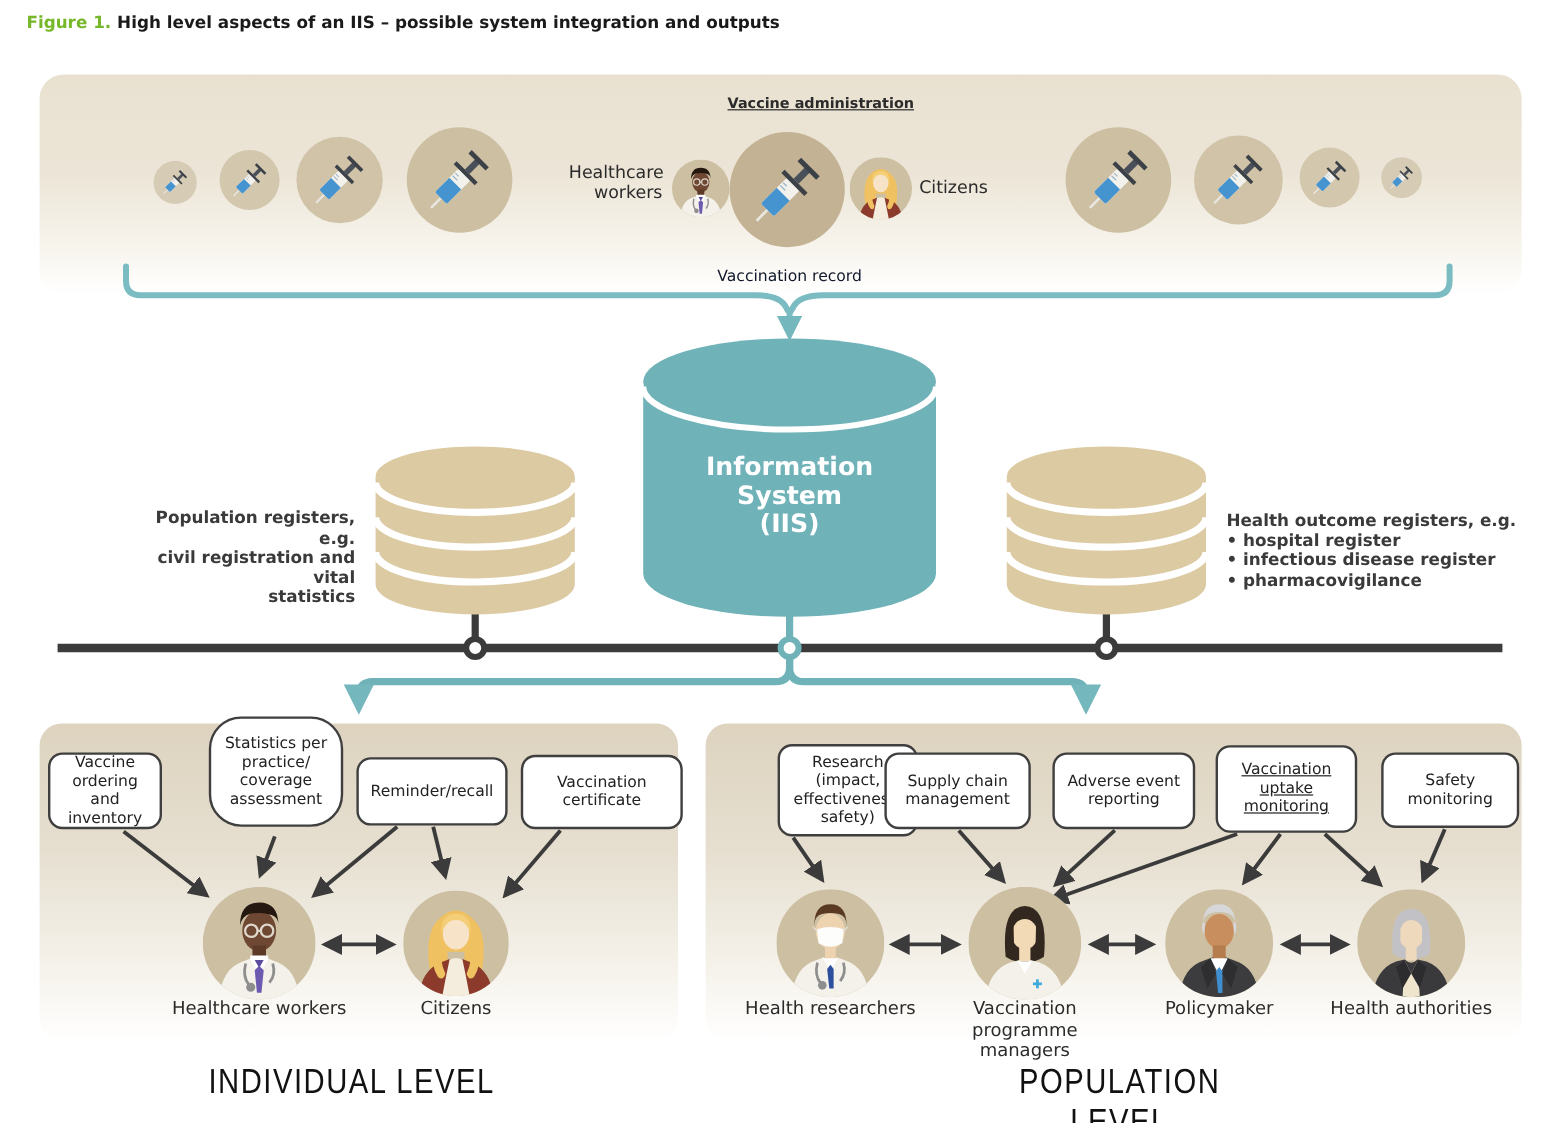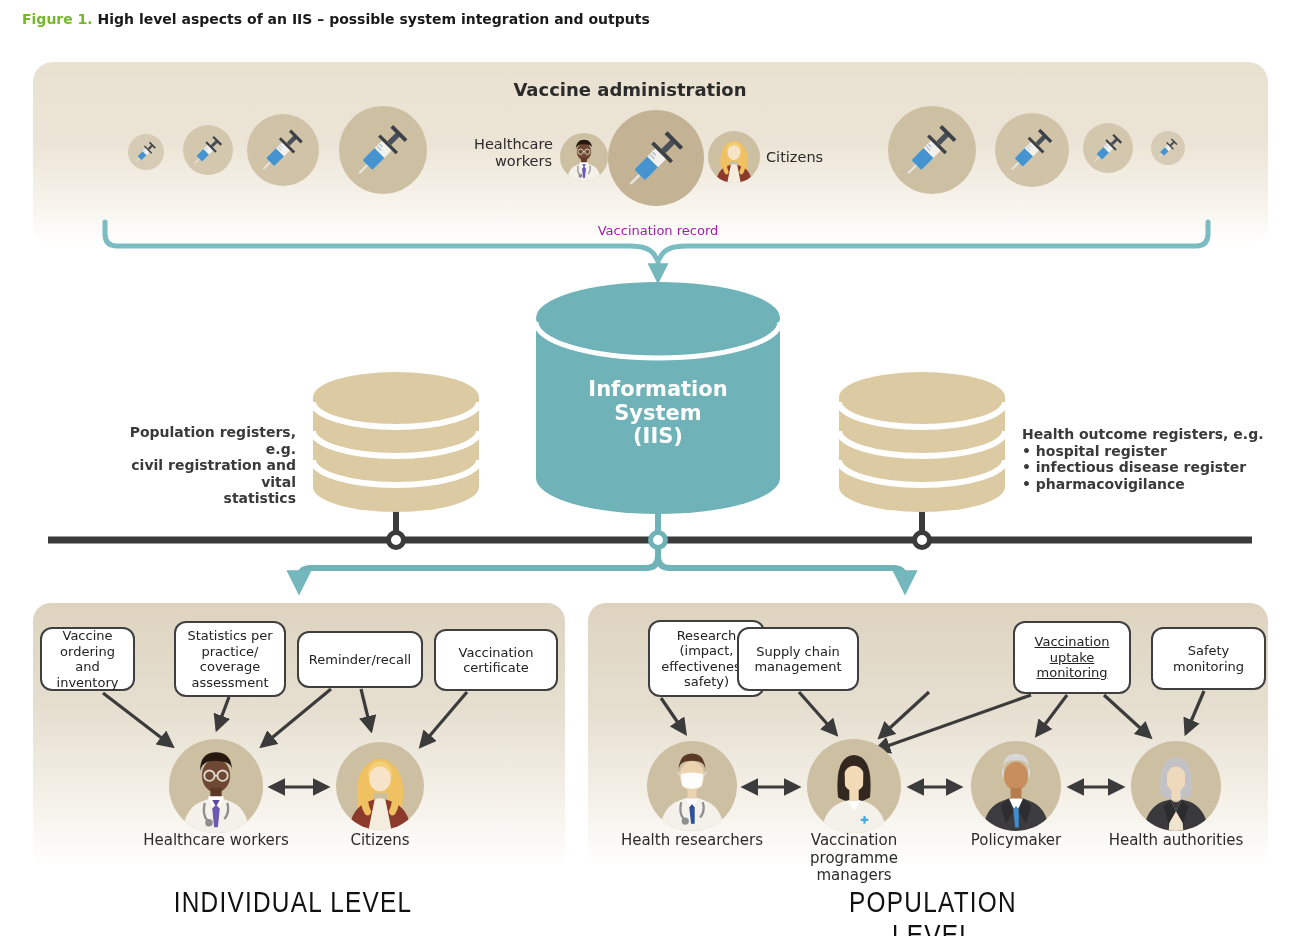--- a/index.html
+++ b/index.html
@@ -12,23 +12,23 @@
   
   .band{left:33px;top:62px;width:1235px;height:183px;border-radius:20px;z-index:0;
         background:linear-gradient(180deg,#e9e1d0 0%,#ece5d7 45%,#f8f5ee 80%,#ffffff 100%);}
   .panel{top:603px;height:265px;border-radius:18px;z-index:0;
         background:linear-gradient(180deg,#ddd3bf 0%,#e6dfd0 40%,#f6f3ec 78%,#ffffff 100%);}
   .panel.left{left:33px;width:532px;}
   .panel.right{left:588px;width:680px;}
   
   svg.connectors{left:0;top:0;z-index:1;}
   
-  .band-title{top:79px;left:480px;width:300px;text-align:center;font-weight:bold;font-size:18px;z-index:3;}
+  .band-title{top:79px;left:534px;width:300px;text-align:center;font-weight:bold;font-size:12px;z-index:3;text-decoration:underline;}
   .band-label{font-size:14.5px;line-height:17px;z-index:3;}
-  .record-label{left:558px;top:223px;width:200px;text-align:center;font-size:13px;color:#a21caf;z-index:3;}
+  .record-label{left:558px;top:223px;width:200px;text-align:center;font-size:13px;color:#0f172a;z-index:3;}
   .iis-text{left:553px;top:378px;width:210px;text-align:center;color:#fff;font-weight:bold;
             font-size:21px;line-height:23.5px;z-index:3;}
   .reg-label{font-weight:bold;font-size:14px;line-height:16.5px;color:#3a3a3a;z-index:3;}
   .reg-label.left{left:96px;top:424px;width:200px;text-align:right;}
   .reg-label.right{left:1022px;top:426px;width:250px;text-align:left;}
   .obox{position:absolute;background:#fff;border:2.5px solid #3f3f3f;border-radius:12px;
         display:flex;align-items:center;justify-content:center;text-align:center;
         font-size:13px;line-height:15.5px;color:#222;padding:3px 5px;box-sizing:border-box;z-index:2;}
   .avatar{position:absolute;z-index:2;}
   .avatar svg{display:block;width:100%;height:100%;}
@@ -338,35 +338,38 @@
   <div class="abs reg-label right">
     <div>Health outcome registers, e.g.</div>
     <div>• hospital register</div>
     <div>• infectious disease register</div>
     <div>• pharmacovigilance</div>
   </div>
 
   <div class="obox" style="left:40px;top:627px;width:95px;height:64px;">
       <span>Vaccine ordering and inventory</span>
     </div>
-  <div class="obox" style="left:174px;top:621px;width:112px;height:76px;">
+  <div class="obox" style="left:174px;top:597px;width:112px;height:92px;border-radius:27px;">
       <span>Statistics per practice/ coverage assessment</span>
     </div>
   <div class="obox" style="left:297px;top:631px;width:126px;height:57px;">
       <span>Reminder/recall</span>
     </div>
-  <div class="obox" style="left:434px;top:629px;width:124px;height:62px;">
+  <div class="obox" style="left:434px;top:629px;width:135px;height:62px;">
       <span>Vaccination certificate</span>
     </div>
 
   <div class="obox" style="left:600px;top:620px;width:117px;height:77px;margin-left:48px;">
       <span>Research (impact, effectiveness, safety)</span>
     </div>
   <div class="obox" style="left:737px;top:627px;width:122px;height:64px;">
       <span>Supply chain management</span>
+    </div>
+  <div class="obox" style="left:877px;top:627px;width:119px;height:64px;">
+      <span>Adverse event reporting</span>
     </div>
   <div class="obox" style="left:1013px;top:621px;width:118px;height:73px;text-decoration:underline;">
       <span>Vaccination uptake monitoring</span>
     </div>
   <div class="obox" style="left:1151px;top:627px;width:115px;height:63px;">
       <span>Safety monitoring</span>
     </div>
 
   <div class="avatar" style="left:169px;top:739px;width:94px;height:94px;">
       <svg viewBox="0 0 100 100">

